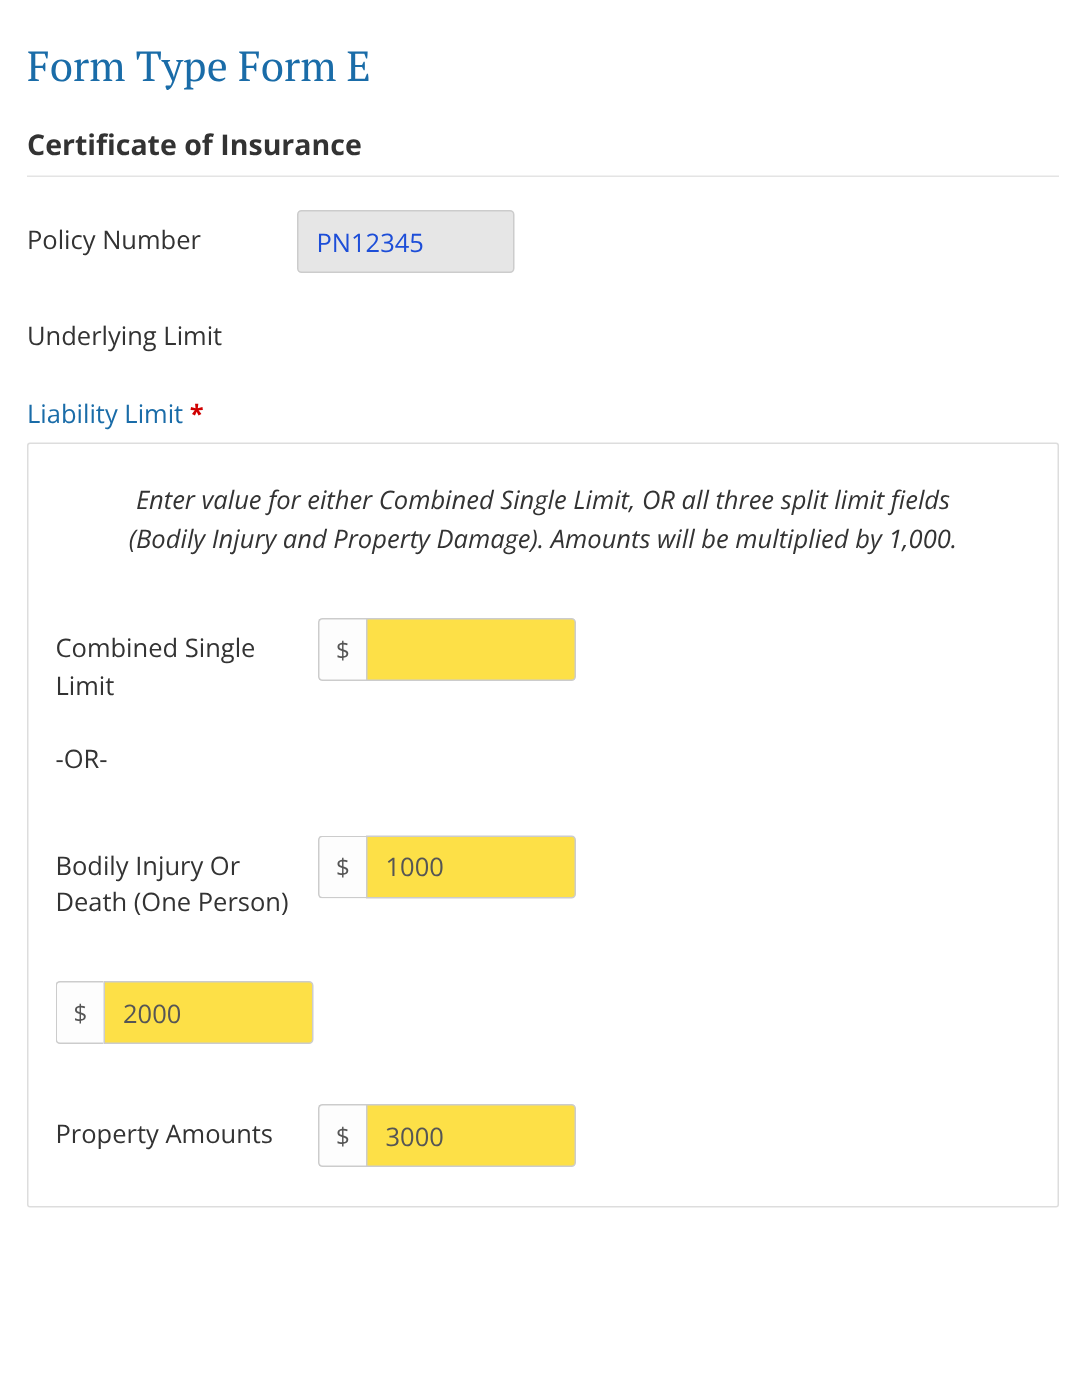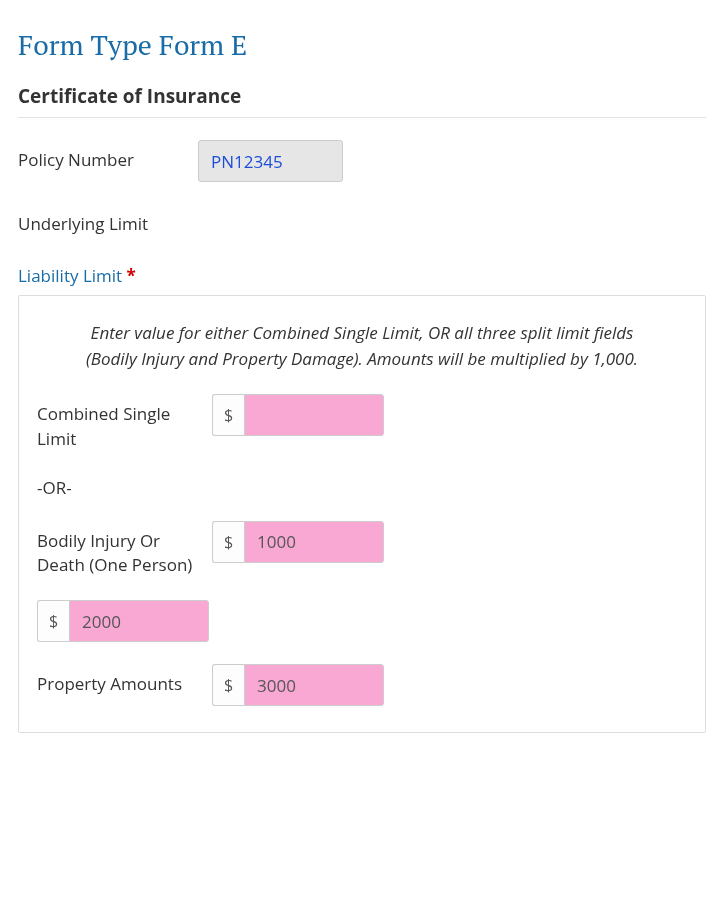--- a/index.html
+++ b/index.html
@@ -85,21 +85,21 @@
     font-style: italic;
     text-align: center;
     font-size: 17px;
     color: #333;
     line-height: 1.55;
     margin: 6px 28px 16px 28px;
   }
   .panel .row {
     display: flex;
     align-items: flex-start;
-    margin-top: 22px;
+    margin-top: 40px;
   }
   .panel .row .plabel {
     width: 175px;
     font-size: 17px;
     color: #333;
     line-height: 1.45;
     padding-top: 8px;
   }
   .input-group {
     display: flex;
@@ -113,21 +113,21 @@
     border: 1px solid #ccc;
     border-right: none;
     border-radius: 3px 0 0 3px;
     background: #fdfdfd;
     font-size: 16px;
     color: #555;
   }
   .input-group input[type="text"] {
     border-radius: 0 3px 3px 0;
     width: 140px;
-    background: #f9a8d4;
+    background: #fde047;
   }
   .or-sep {
     font-size: 17px;
     color: #333;
     margin-top: 24px;
   }
 </style>
 </head>
 <body>
 

